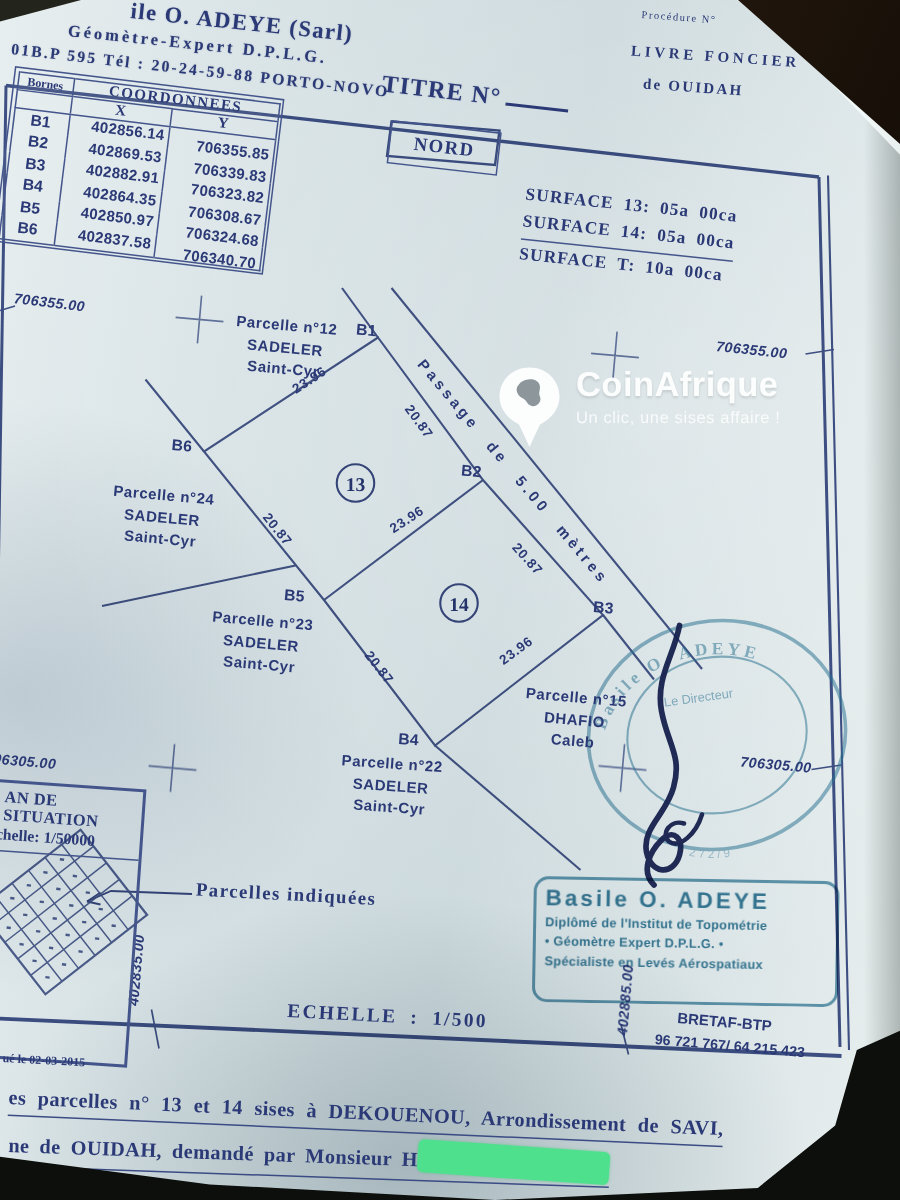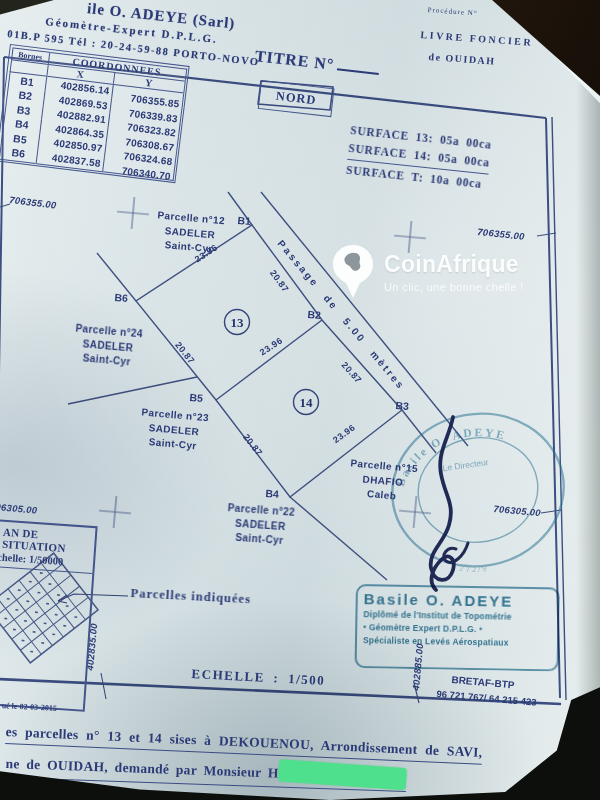--- a/index.html
+++ b/index.html
@@ -45,21 +45,21 @@
   .sitbox .scl{padding:2px 0 4px 48px;font-family:"Liberation Serif",serif;font-weight:bold;font-size:10.5px;color:var(--ink,#2b3a76)}
   .sitbox .hr{border-top:1.5px solid var(--line,#44558c)}
   
   .stampbox{position:absolute;left:356px;top:584px;width:188px;height:74px;transform:rotate(1deg);transform-origin:0 0;z-index:3;border:2.5px solid rgba(44,120,152,.72);border-radius:10px;padding:3px 6px;color:rgba(40,115,148,.9);mix-blend-mode:multiply}
   .stampbox .nm{font-weight:bold;font-size:15px;letter-spacing:2px;line-height:19px}
   .stampbox .sl{font-size:8.5px;line-height:13px;letter-spacing:.2px;font-weight:bold}
   .redact{display:inline-block;width:128px;height:22px;background:var(--redaction,#4fe08d);border-radius:4px;vertical-align:-6px;transform:rotate(2deg);box-shadow:0 0 2px rgba(60,200,120,.6)}
   .uline{border-bottom:1.6px solid #3b4b84;padding-bottom:3px}
   .blank{display:inline-block;width:42px;border-bottom:2px solid var(--ink,#2b3a76);height:12px;margin-left:3px}
   
-  .wm{position:absolute;left:330px;top:243px;z-index:5;display:flex;align-items:center}
+  .wm{position:absolute;left:330px;top:243px;z-index:5;display:flex;align-items:flex-start}
   .wm .txt{margin-left:8px}
   .wm .brand{font-weight:bold;font-size:23px;color:rgba(255,255,255,.93);letter-spacing:.3px;text-shadow:0 1px 2px rgba(0,0,0,.12)}
   .wm .tag{font-size:11px;color:rgba(255,255,255,.82);margin-top:3px;letter-spacing:.4px}
   
   .dark{position:absolute;inset:0;z-index:6;pointer-events:none}
   .d-tr{background:linear-gradient(115deg,#3a2817 10%,#140d07 70%);clip-path:polygon(82% 0,100% 0,100% 12%)}
   .d-tredge{background:rgba(245,250,250,.85);clip-path:polygon(81.9% 0,83.5% 0,100% 12.9%,100% 11.3%)}
   .d-bottom{background:linear-gradient(180deg,#2a3226 0%,#0c0f0b 60%);clip-path:polygon(0 96.4%,23.3% 98.7%,55% 100%,84.2% 99%,92.8% 93.8%,95.2% 87.5%,100% 85.9%,100% 100%,0 100%)}
   .d-tl{background:#23241c;clip-path:polygon(0 0,9% 0,0 1.8%)}
 </style>
@@ -293,20 +293,20 @@
   <span>ne de OUIDAH, demandé par Monsieur </span><span>H</span><span class="redact"></span>
 </div>
 
 <div class="wm">
   <svg width="46" height="58" viewBox="0 0 46 58">
     <path d="M23,2 C34.5,2 43,10.5 43,21.5 C43,30 37,36.5 30,40 L23,55 L16,40 C9,36.5 3,30 3,21.5 C3,10.5 11.5,2 23,2 Z" fill="rgba(255,255,255,.93)"></path>
     <path d="M17,12 c5,-3.5 11,-2.5 12.5,1 c1.5,3 -1,5.5 0.5,8.5 c1.5,3.5 -2.5,7 -5.5,6.2 c-3.5,-1 -3,-3.8 -6,-5.2 c-3.5,-1.6 -5,-5.5 -3.5,-8 z" fill="#8d979b"></path>
   </svg>
   <div class="txt">
     <div class="brand">CoinAfrique</div>
-    <div class="tag">Un clic, une bonne chelle !</div>
+    <div class="tag">Un clic, une sises affaire !</div>
   </div>
 </div>
 
 <div class="dark d-tredge"></div>
 <div class="dark d-tr"></div>
 <div class="dark d-bottom"></div>
 <div class="dark d-tl"></div>
 
 </body></html>

